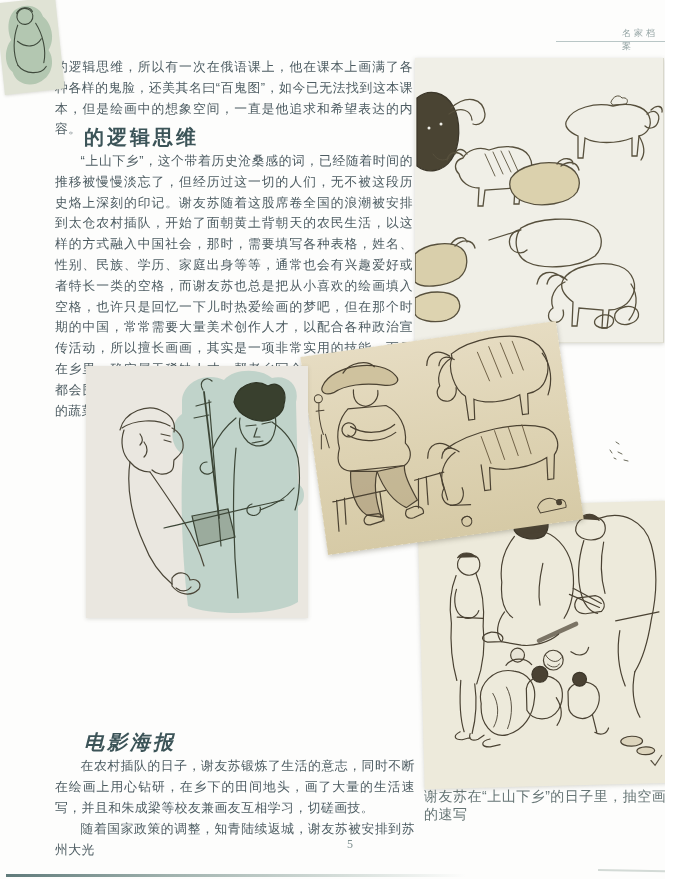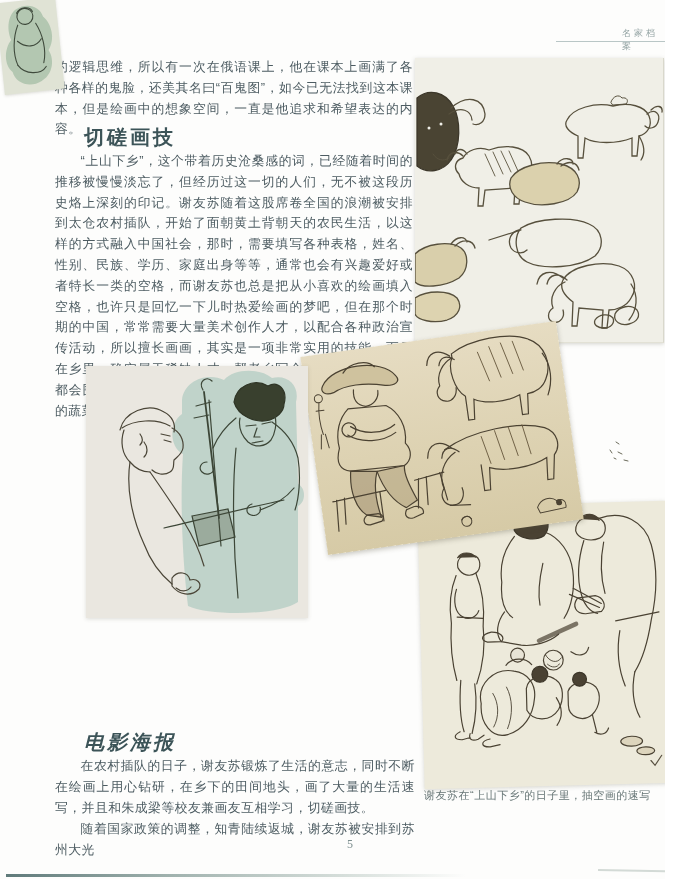--- a/index.html
+++ b/index.html
@@ -15,21 +15,21 @@
   .indent{text-indent:2em;}
   .sec-heading{
     position:absolute;color:#3c5458;font-size:20px;font-weight:bold;
     font-family:"Liberation Serif","DejaVu Serif",serif;letter-spacing:3px;
   }
   .corner-label{
     position:absolute;left:622px;top:27px;font-size:9px;color:#93a3a3;letter-spacing:3px;
   }
   .corner-rule{position:absolute;left:556px;top:41px;width:138px;height:1px;background:#b9c6c6;}
   .caption{
-    position:absolute;left:424px;top:788px;width:252px;font-size:11px;color:#667575;letter-spacing:0.5px;
+    position:absolute;left:424px;top:788px;width:252px;font-size:14px;color:#667575;letter-spacing:0.5px;
   }
   .page-num{
     position:absolute;left:0;top:837px;width:700px;text-align:center;
     font-size:12px;color:#7d8f8f;font-family:"Liberation Serif","DejaVu Serif",serif;
   }
   .bottom-bar{
     position:absolute;left:6px;top:874px;width:460px;height:3px;
     background:linear-gradient(90deg,#5f7a7a 0%,#9fb1ad 35%,#d8e0dc 75%,rgba(255,255,255,0) 100%);
   }
   .bottom-bar-right{
@@ -53,21 +53,21 @@
 </head>
 <body>
 
 <div class="page">
 
   <div class="corner-label">名家档案</div>
   <div class="corner-rule"></div>
 
   <div class="body-par" style="left:55px;top:57px;width:358px;">的逻辑思维，所以有一次在俄语课上，他在课本上画满了各种各样的鬼脸，还美其名曰“百鬼图”，如今已无法找到这本课本，但是绘画中的想象空间，一直是他追求和希望表达的内容。</div>
 
-  <div class="sec-heading" style="left:84px;top:124px;">切磋画技</div>
+  <div class="sec-heading" style="left:84px;top:124px;">的逻辑思维</div>
 
   <div class="body-par indent" style="left:55px;top:151px;width:358px;">“上山下乡”，这个带着历史沧桑感的词，已经随着时间的推移被慢慢淡忘了，但经历过这一切的人们，无不被这段历史烙上深刻的印记。谢友苏随着这股席卷全国的浪潮被安排到太仓农村插队，开始了面朝黄土背朝天的农民生活，以这样的方式融入中国社会，那时，需要填写各种表格，姓名、性别、民族、学历、家庭出身等等，通常也会有兴趣爱好或者特长一类的空格，而谢友苏也总是把从小喜欢的绘画填入空格，也许只是回忆一下儿时热爱绘画的梦吧，但在那个时期的中国，常常需要大量美术创作人才，以配合各种政治宣传活动，所以擅长画画，其实是一项非常实用的技能，而且在乡里，确实属于稀缺人才，帮老乡写个春联，画个速写，都会围拢一帮乡亲啧啧夸奖，甚至会有一篮鸡蛋、一捆新鲜的蔬菜等实物奖励。</div>
 
   <div class="panel panel-a">
     <svg viewBox="0 0 248 284">
       <g stroke="#57503d" fill="none" stroke-width="1.3" stroke-linecap="round">
         <path d="M2,40 C14,30 30,34 38,48 C46,62 46,88 36,102 C28,114 12,116 2,108 Z" fill="#4a4433" stroke="#3c372a"></path>
         <path d="M36,50 C52,36 68,40 70,56 C70,64 64,68 58,66"></path>
         <path d="M34,56 C46,48 56,52 57,62"></path>
         <circle cx="26" cy="66" r="1.5" fill="#f0efe8" stroke="none"></circle>

